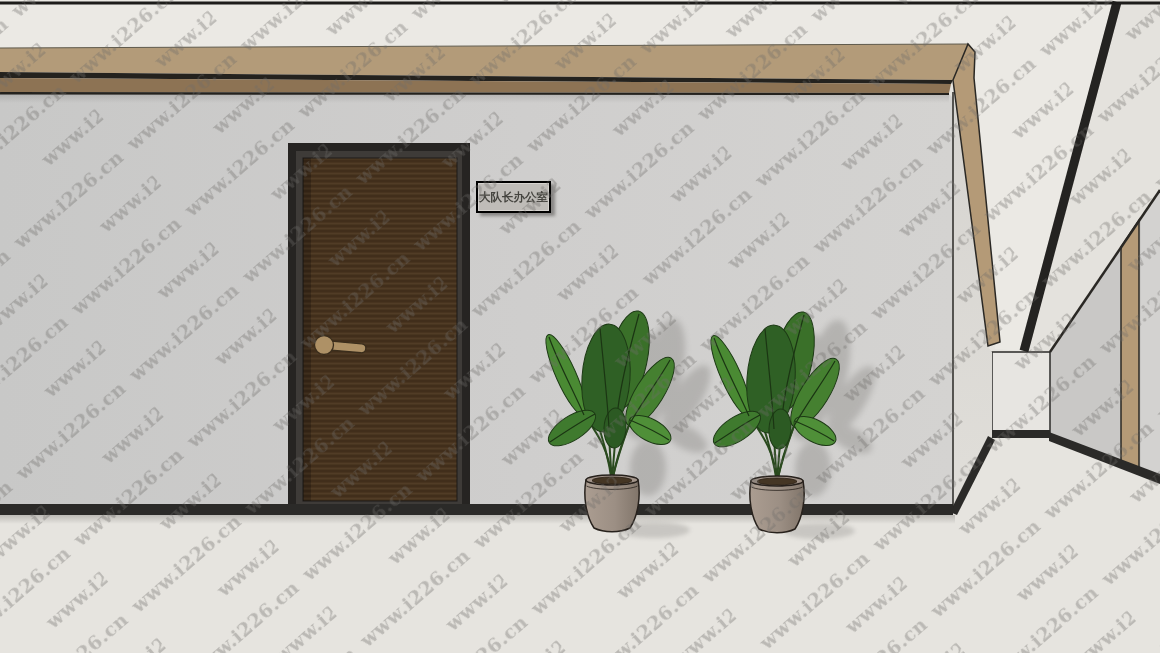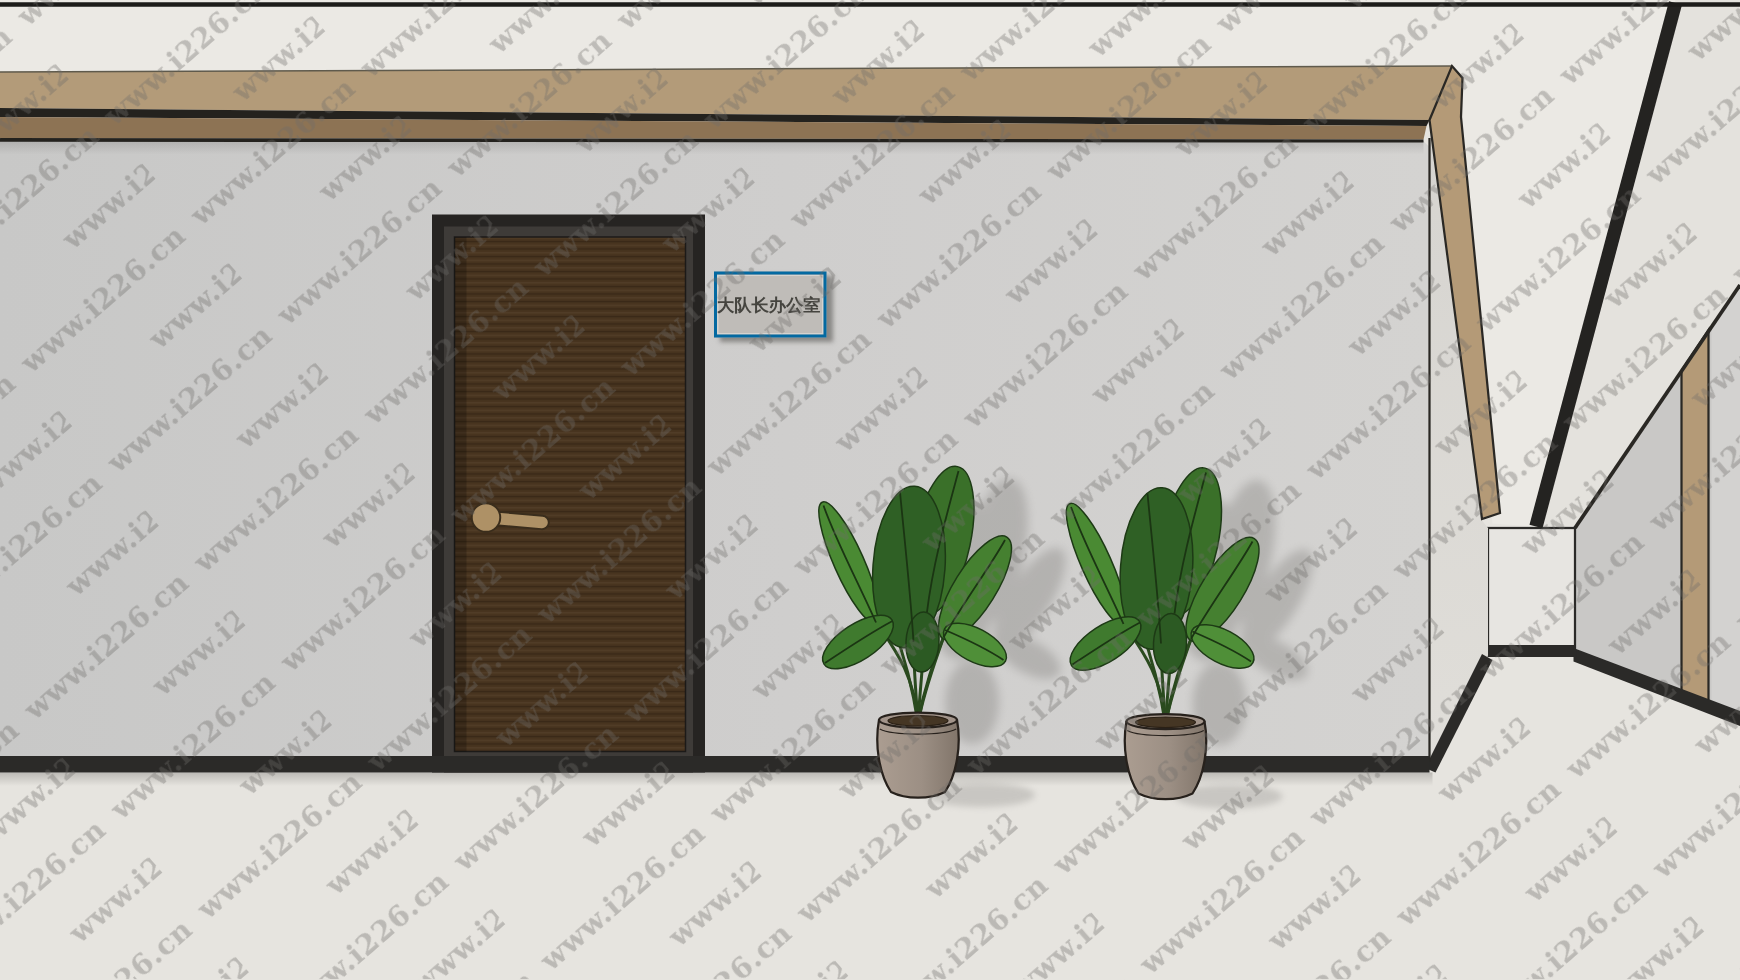--- a/index.html
+++ b/index.html
@@ -2,26 +2,26 @@
 <html><head>
 <meta charset="utf-8">
 <style>
   html,body { margin:0; padding:0; background:#e6e4df; }
   #stage {
     position:relative; width:1160px; height:653px; overflow:hidden;
     font-family:"Liberation Sans", sans-serif;
   }
   #scene-svg { position:absolute; left:0; top:0; }
   .plaque {
-    position:absolute; left:476px; top:181px; width:75px; height:44px;
+    position:absolute; left:476px; top:181px; width:75px; height:32px;
     box-sizing:border-box;
     background:#bfbcb8;
-    border:2px solid #0369a1;
+    border:2px solid #000000;
     box-shadow:4px 3px 3px rgba(80,78,74,0.55), inset 0 0 0 1px #d6d3cf;
-    display:flex; align-items:center; 
+    display:flex; align-items:center; justify-content:center;
     font-weight:bold; font-size:11.5px; letter-spacing:0px;
     color:#45443f;
     font-family:"Liberation Sans", sans-serif;
     z-index:3;
   }
   #wm-overlay {
     position:absolute; left:0; top:0; z-index:5; pointer-events:none;
   }
   .wmtext {
     font-family:"DejaVu Serif", serif;

